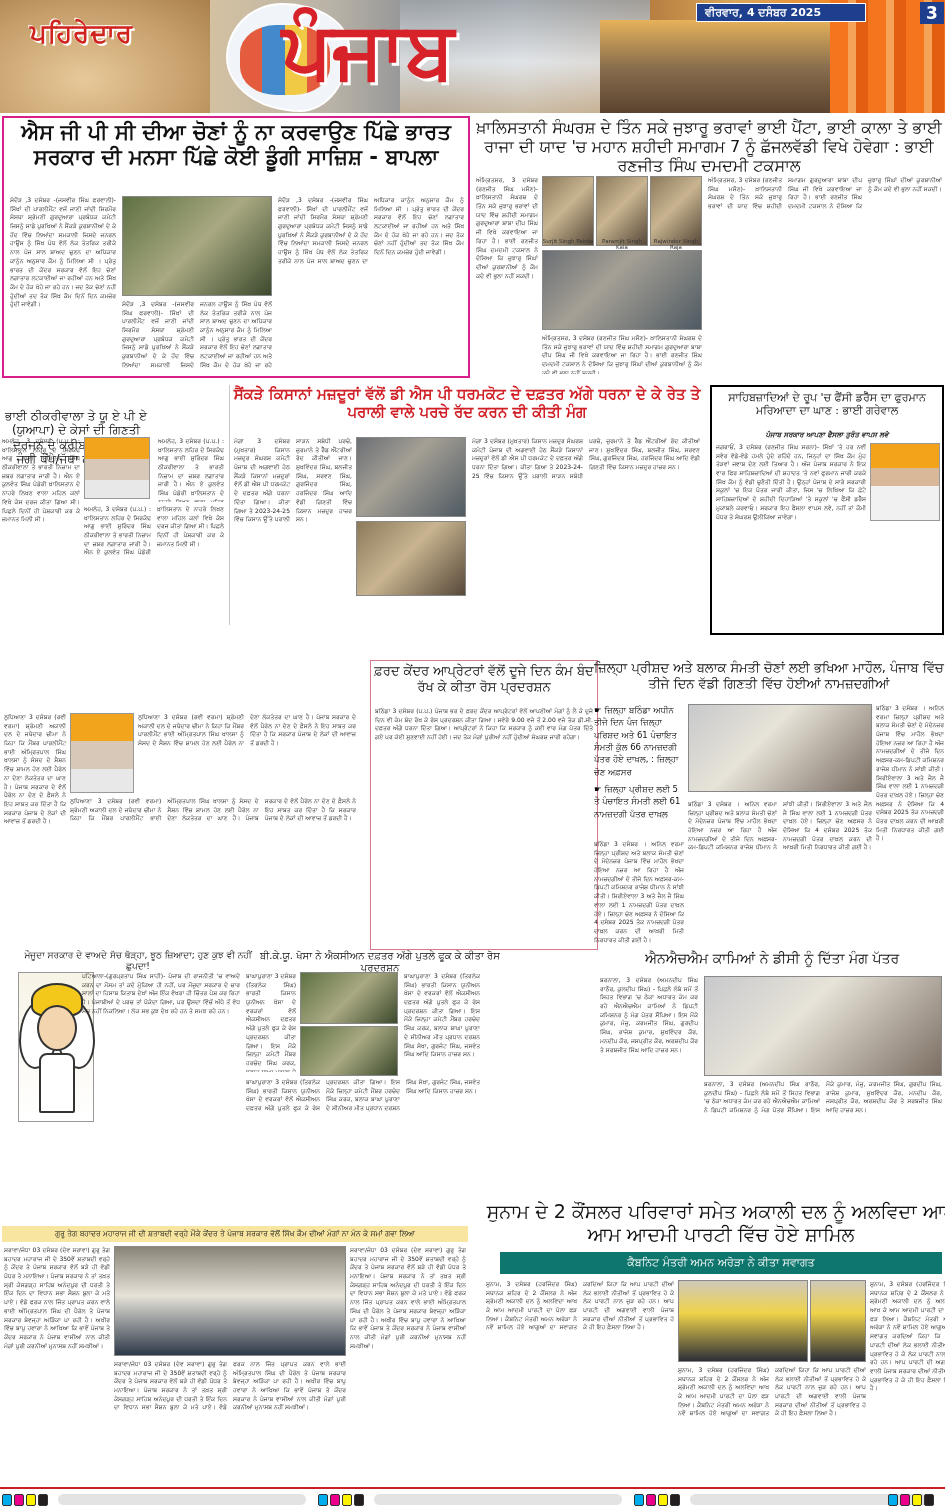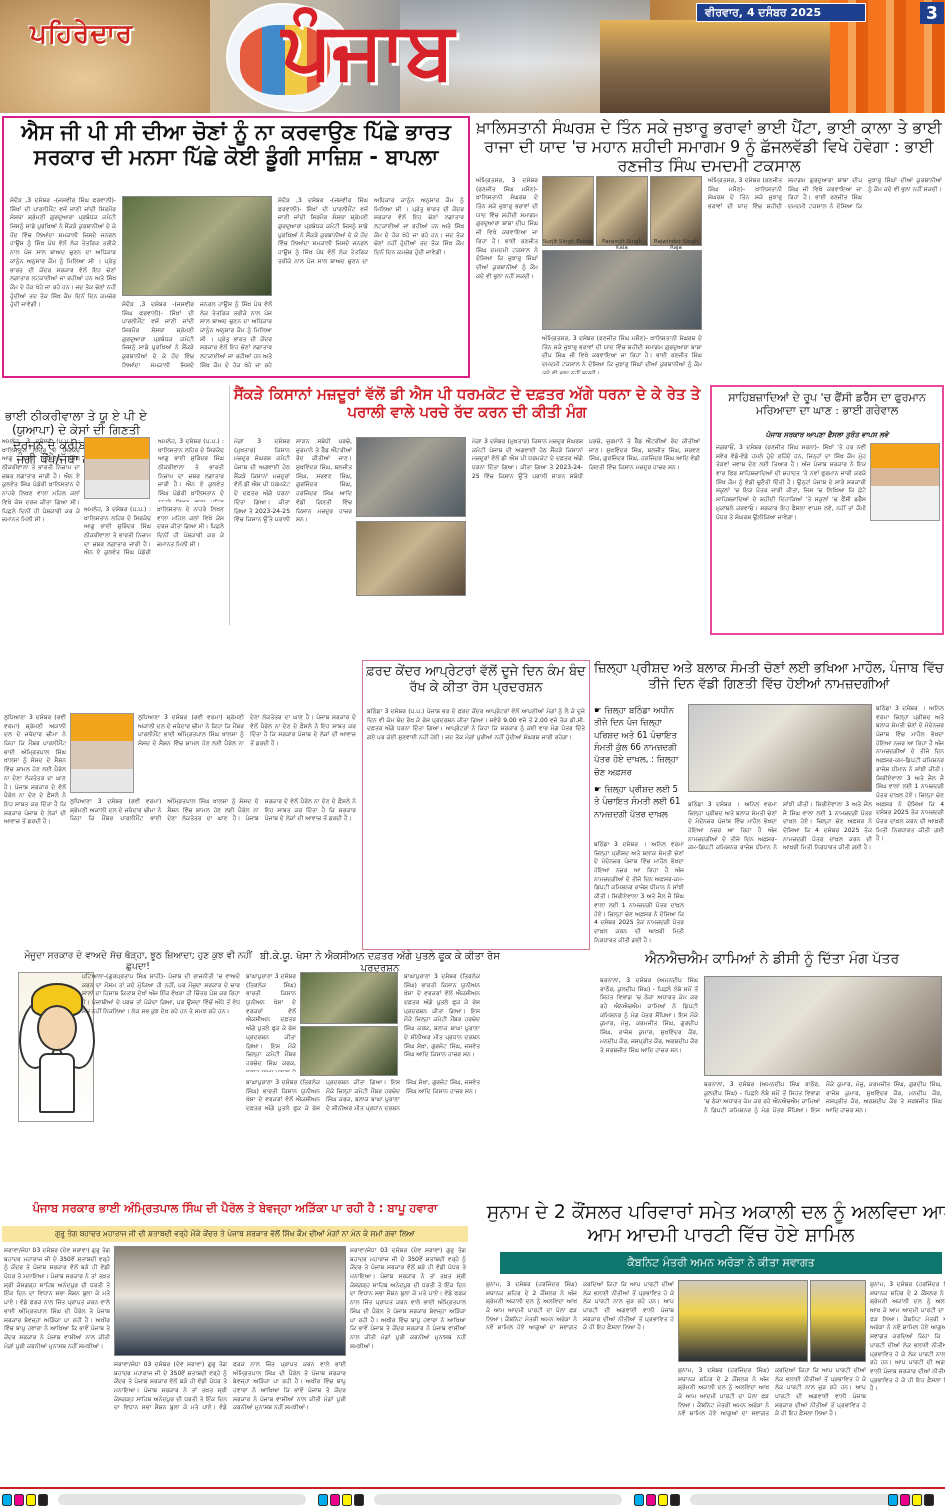--- a/index.html
+++ b/index.html
@@ -22,22 +22,22 @@
   .body-text { font-size: 6px; line-height: 1.45; color: #222; text-align: justify; overflow: hidden; }
   .textcols { column-gap: 6px; }
   .photo { background: linear-gradient(135deg, #6b6f74 0%, #a5a095 40%, #4f5a63 100%); border: 1px solid #888; }
   .photo.warm { background: linear-gradient(135deg, #8c7a5c 0%, #c8b48f 45%, #57493a 100%); }
   .photo.green { background: linear-gradient(135deg, #5e7142 0%, #a9a982 50%, #3c4a2d 100%); }
   .photo.office { background: linear-gradient(135deg, #c8c9cc 0%, #e7e3d8 40%, #7b6e63 100%); }
   .portrait { background: linear-gradient(180deg, #f2a51c 0 35%, #d8c8b8 35% 70%, #e8e8e8 70%); border: 1px solid #999; }
   .caption { font-size: 5.5px; color: #333; text-align: center; }
   .divider { background: #c8c8c8; }
   .boxed-pink { border: 2px solid #d9208a; }
-  .boxed-green { border: 2px solid #ec4899; }
-  .boxed-red { border: 1px solid #d57a8a; }
+  .boxed-green { border: 2px solid #000000; }
+  .boxed-red { border: 1px solid #d57a8a; margin-left: 8px; }
   .sub-black { background: #0f766e; color: #fff; font-weight: bold; text-align: center; font-size: 12px; }
   .sub-yellow { background: #f7e5a0; color: #111; font-weight: bold; text-align: center; font-size: 10px; }
   .bullet { font-size: 8.5px; font-weight: bold; line-height: 1.45; }
   .cartoon { border: 1px solid #999; background: linear-gradient(180deg, #f7f3e6 0%, #fff 100%); }
   .cartoon-face { width: 40px; height: 46px; border-radius: 50%; background: #f3d6b0; border: 2px solid #333; }
   .cartoon-turban { width: 52px; height: 34px; border-radius: 50% 50% 30% 30%; background: #f4c81b; border: 2px solid #333; }
   .cartoon-wing { width: 40px; height: 70px; border: 2px solid #333; border-radius: 60% 10% 60% 40%; background: #fff; }
   .footer-bar { left: 0; top: 1487px; width: 945px; height: 2px; background: #cc1d23; }
   .reg { width: 10px; height: 12px; border-radius: 2px; display: inline-block; margin-right: 2px; border: 1px solid #333; }
   .reg-strip { top: 1493px; height: 14px; display: flex; align-items: center; }
@@ -61,21 +61,21 @@
 
 <div class="abs boxed-pink" style="left:2px; top:116px; width:468px; height:262px; border-color:#d9208a;">
   <div class="abs headline" style="left:4px; top:2px; width:456px; font-size:21px; color:#111;">ਐਸ ਜੀ ਪੀ ਸੀ ਦੀਆ ਚੋਣਾਂ ਨੂੰ ਨਾ ਕਰਵਾਉਣ ਪਿੱਛੇ ਭਾਰਤ ਸਰਕਾਰ ਦੀ ਮਨਸਾ ਪਿੱਛੇ ਕੋਈ ਡੂੰਗੀ ਸਾਜ਼ਿਸ਼ - ਬਾਪਲਾ</div>
   <div class="abs body-text" style="left:6px; top:78px; width:106px; height:178px;">ਸੰਦੌੜ ,3 ਦਸੰਬਰ -(ਜਸਵੀਰ ਸਿੰਘ ਫਰਵਾਲੀ)- ਸਿੱਖਾਂ ਦੀ ਪਾਰਲੀਮੈਂਟ ਵਜੋਂ ਜਾਣੀ ਜਾਂਦੀ ਸਿਰਮੌਰ ਸੰਸਥਾ ਸ਼੍ਰੋਮਣੀ ਗੁਰਦੁਆਰਾ ਪ੍ਰਬੰਧਕ ਕਮੇਟੀ ਜਿਸਨੂੰ ਸਾਡੇ ਪੁਰਖਿਆਂ ਨੇ ਸੈਂਕੜੇ ਕੁਰਬਾਨੀਆਂ ਦੇ ਕੇ ਹੋਂਦ ਵਿੱਚ ਲਿਆਂਦਾ ਸਮਕਾਲੀ ਜਿਸਦੇ ਜਨਰਲ ਹਾਊਸ ਨੂੰ ਸਿੱਖ ਪੰਥ ਵੱਲੋਂ ਲੋਕ ਤੰਤਰਿਕ ਤਰੀਕੇ ਨਾਲ ਪੰਜ ਸਾਲ ਬਾਅਦ ਚੁਣਨ ਦਾ ਅਧਿਕਾਰ ਕਾਨੂੰਨ ਅਨੁਸਾਰ ਕੌਮ ਨੂੰ ਮਿਲਿਆ ਸੀ । ਪ੍ਰੰਤੂ ਭਾਰਤ ਦੀ ਕੇਂਦਰ ਸਰਕਾਰ ਵੱਲੋਂ ਇਹ ਚੋਣਾਂ ਲਗਾਤਾਰ ਲਟਕਾਈਆਂ ਜਾ ਰਹੀਆਂ ਹਨ ਅਤੇ ਸਿੱਖ ਕੌਮ ਦੇ ਹੱਕ ਖੋਹੇ ਜਾ ਰਹੇ ਹਨ। ਜਦ ਤੱਕ ਚੋਣਾਂ ਨਹੀਂ ਹੁੰਦੀਆਂ ਤਦ ਤੱਕ ਸਿੱਖ ਕੌਮ ਦਿਨੋਂ ਦਿਨ ਕਮਜ਼ੋਰ ਹੁੰਦੀ ਜਾਵੇਗੀ।</div>
   <div class="abs photo green" style="left:118px; top:78px; width:150px; height:100px;"></div>
   <div class="abs body-text textcols" style="left:118px; top:182px; width:150px; height:74px; column-count:2;">ਸੰਦੌੜ ,3 ਦਸੰਬਰ -(ਜਸਵੀਰ ਸਿੰਘ ਫਰਵਾਲੀ)- ਸਿੱਖਾਂ ਦੀ ਪਾਰਲੀਮੈਂਟ ਵਜੋਂ ਜਾਣੀ ਜਾਂਦੀ ਸਿਰਮੌਰ ਸੰਸਥਾ ਸ਼੍ਰੋਮਣੀ ਗੁਰਦੁਆਰਾ ਪ੍ਰਬੰਧਕ ਕਮੇਟੀ ਜਿਸਨੂੰ ਸਾਡੇ ਪੁਰਖਿਆਂ ਨੇ ਸੈਂਕੜੇ ਕੁਰਬਾਨੀਆਂ ਦੇ ਕੇ ਹੋਂਦ ਵਿੱਚ ਲਿਆਂਦਾ ਸਮਕਾਲੀ ਜਿਸਦੇ ਜਨਰਲ ਹਾਊਸ ਨੂੰ ਸਿੱਖ ਪੰਥ ਵੱਲੋਂ ਲੋਕ ਤੰਤਰਿਕ ਤਰੀਕੇ ਨਾਲ ਪੰਜ ਸਾਲ ਬਾਅਦ ਚੁਣਨ ਦਾ ਅਧਿਕਾਰ ਕਾਨੂੰਨ ਅਨੁਸਾਰ ਕੌਮ ਨੂੰ ਮਿਲਿਆ ਸੀ । ਪ੍ਰੰਤੂ ਭਾਰਤ ਦੀ ਕੇਂਦਰ ਸਰਕਾਰ ਵੱਲੋਂ ਇਹ ਚੋਣਾਂ ਲਗਾਤਾਰ ਲਟਕਾਈਆਂ ਜਾ ਰਹੀਆਂ ਹਨ ਅਤੇ ਸਿੱਖ ਕੌਮ ਦੇ ਹੱਕ ਖੋਹੇ ਜਾ ਰਹੇ ਹਨ। ਜਦ ਤੱਕ ਚੋਣਾਂ ਨਹੀਂ ਹੁੰਦੀਆਂ ਤਦ ਤੱਕ ਸਿੱਖ ਕੌਮ ਦਿਨੋਂ ਦਿਨ ਕਮਜ਼ੋਰ ਹੁੰਦੀ ਜਾਵੇਗੀ।</div>
   <div class="abs body-text textcols" style="left:274px; top:78px; width:186px; height:178px; column-count:2;">ਸੰਦੌੜ ,3 ਦਸੰਬਰ -(ਜਸਵੀਰ ਸਿੰਘ ਫਰਵਾਲੀ)- ਸਿੱਖਾਂ ਦੀ ਪਾਰਲੀਮੈਂਟ ਵਜੋਂ ਜਾਣੀ ਜਾਂਦੀ ਸਿਰਮੌਰ ਸੰਸਥਾ ਸ਼੍ਰੋਮਣੀ ਗੁਰਦੁਆਰਾ ਪ੍ਰਬੰਧਕ ਕਮੇਟੀ ਜਿਸਨੂੰ ਸਾਡੇ ਪੁਰਖਿਆਂ ਨੇ ਸੈਂਕੜੇ ਕੁਰਬਾਨੀਆਂ ਦੇ ਕੇ ਹੋਂਦ ਵਿੱਚ ਲਿਆਂਦਾ ਸਮਕਾਲੀ ਜਿਸਦੇ ਜਨਰਲ ਹਾਊਸ ਨੂੰ ਸਿੱਖ ਪੰਥ ਵੱਲੋਂ ਲੋਕ ਤੰਤਰਿਕ ਤਰੀਕੇ ਨਾਲ ਪੰਜ ਸਾਲ ਬਾਅਦ ਚੁਣਨ ਦਾ ਅਧਿਕਾਰ ਕਾਨੂੰਨ ਅਨੁਸਾਰ ਕੌਮ ਨੂੰ ਮਿਲਿਆ ਸੀ । ਪ੍ਰੰਤੂ ਭਾਰਤ ਦੀ ਕੇਂਦਰ ਸਰਕਾਰ ਵੱਲੋਂ ਇਹ ਚੋਣਾਂ ਲਗਾਤਾਰ ਲਟਕਾਈਆਂ ਜਾ ਰਹੀਆਂ ਹਨ ਅਤੇ ਸਿੱਖ ਕੌਮ ਦੇ ਹੱਕ ਖੋਹੇ ਜਾ ਰਹੇ ਹਨ। ਜਦ ਤੱਕ ਚੋਣਾਂ ਨਹੀਂ ਹੁੰਦੀਆਂ ਤਦ ਤੱਕ ਸਿੱਖ ਕੌਮ ਦਿਨੋਂ ਦਿਨ ਕਮਜ਼ੋਰ ਹੁੰਦੀ ਜਾਵੇਗੀ।</div>
 </div>
 
 <div class="abs" style="left:474px; top:116px; width:470px; height:262px;">
-  <div class="abs headline" style="left:2px; top:2px; width:466px; font-size:16px; font-weight:normal; color:#111;">ਖ਼ਾਲਿਸਤਾਨੀ ਸੰਘਰਸ਼ ਦੇ ਤਿੰਨ ਸਕੇ ਜੁਝਾਰੂ ਭਰਾਵਾਂ ਭਾਈ ਪੈਂਟਾ, ਭਾਈ ਕਾਲਾ ਤੇ ਭਾਈ ਰਾਜਾ ਦੀ ਯਾਦ 'ਚ ਮਹਾਨ ਸ਼ਹੀਦੀ ਸਮਾਗਮ 9 ਨੂੰ ਛੱਜਲਵੱਡੀ ਵਿਖੇ ਹੋਵੇਗਾ : ਭਾਈ ਰਣਜੀਤ ਸਿੰਘ ਦਮਦਮੀ ਟਕਸਾਲ</div>
+  <div class="abs headline" style="left:2px; top:2px; width:466px; font-size:16px; font-weight:normal; color:#111;">ਖ਼ਾਲਿਸਤਾਨੀ ਸੰਘਰਸ਼ ਦੇ ਤਿੰਨ ਸਕੇ ਜੁਝਾਰੂ ਭਰਾਵਾਂ ਭਾਈ ਪੈਂਟਾ, ਭਾਈ ਕਾਲਾ ਤੇ ਭਾਈ ਰਾਜਾ ਦੀ ਯਾਦ 'ਚ ਮਹਾਨ ਸ਼ਹੀਦੀ ਸਮਾਗਮ 7 ਨੂੰ ਛੱਜਲਵੱਡੀ ਵਿਖੇ ਹੋਵੇਗਾ : ਭਾਈ ਰਣਜੀਤ ਸਿੰਘ ਦਮਦਮੀ ਟਕਸਾਲ</div>
   <div class="abs body-text" style="left:2px; top:60px; width:62px; height:196px;">ਅੰਮ੍ਰਿਤਸਰ, 3 ਦਸੰਬਰ (ਰਣਜੀਤ ਸਿੰਘ ਮਸੌਣ)- ਖ਼ਾਲਿਸਤਾਨੀ ਸੰਘਰਸ਼ ਦੇ ਤਿੰਨ ਸਕੇ ਜੁਝਾਰੂ ਭਰਾਵਾਂ ਦੀ ਯਾਦ ਵਿੱਚ ਸ਼ਹੀਦੀ ਸਮਾਗਮ ਗੁਰਦੁਆਰਾ ਬਾਬਾ ਦੀਪ ਸਿੰਘ ਜੀ ਵਿਖੇ ਕਰਵਾਇਆ ਜਾ ਰਿਹਾ ਹੈ। ਭਾਈ ਰਣਜੀਤ ਸਿੰਘ ਦਮਦਮੀ ਟਕਸਾਲ ਨੇ ਦੱਸਿਆ ਕਿ ਜੁਝਾਰੂ ਸਿੰਘਾਂ ਦੀਆਂ ਕੁਰਬਾਨੀਆਂ ਨੂੰ ਕੌਮ ਕਦੇ ਵੀ ਭੁਲਾ ਨਹੀਂ ਸਕਦੀ।</div>
   <div class="abs photo warm" style="left:68px; top:60px; width:52px; height:70px;"></div>
   <div class="abs photo warm" style="left:122px; top:60px; width:52px; height:70px;"></div>
   <div class="abs photo warm" style="left:176px; top:60px; width:52px; height:70px;"></div>
   <div class="abs caption" style="left:68px; top:122px; width:52px;">Surjit Singh Painta</div>
   <div class="abs caption" style="left:122px; top:122px; width:52px;">Paramjit Singh Kala</div>
   <div class="abs caption" style="left:176px; top:122px; width:52px;">Rajwinder Singh Raja</div>
   <div class="abs photo" style="left:68px; top:134px; width:160px; height:80px;"></div>
   <div class="abs body-text" style="left:68px; top:218px; width:160px; height:40px;">ਅੰਮ੍ਰਿਤਸਰ, 3 ਦਸੰਬਰ (ਰਣਜੀਤ ਸਿੰਘ ਮਸੌਣ)- ਖ਼ਾਲਿਸਤਾਨੀ ਸੰਘਰਸ਼ ਦੇ ਤਿੰਨ ਸਕੇ ਜੁਝਾਰੂ ਭਰਾਵਾਂ ਦੀ ਯਾਦ ਵਿੱਚ ਸ਼ਹੀਦੀ ਸਮਾਗਮ ਗੁਰਦੁਆਰਾ ਬਾਬਾ ਦੀਪ ਸਿੰਘ ਜੀ ਵਿਖੇ ਕਰਵਾਇਆ ਜਾ ਰਿਹਾ ਹੈ। ਭਾਈ ਰਣਜੀਤ ਸਿੰਘ ਦਮਦਮੀ ਟਕਸਾਲ ਨੇ ਦੱਸਿਆ ਕਿ ਜੁਝਾਰੂ ਸਿੰਘਾਂ ਦੀਆਂ ਕੁਰਬਾਨੀਆਂ ਨੂੰ ਕੌਮ ਕਦੇ ਵੀ ਭੁਲਾ ਨਹੀਂ ਸਕਦੀ।</div>
   <div class="abs body-text textcols" style="left:234px; top:60px; width:234px; height:198px; column-count:3;">ਅੰਮ੍ਰਿਤਸਰ, 3 ਦਸੰਬਰ (ਰਣਜੀਤ ਸਿੰਘ ਮਸੌਣ)- ਖ਼ਾਲਿਸਤਾਨੀ ਸੰਘਰਸ਼ ਦੇ ਤਿੰਨ ਸਕੇ ਜੁਝਾਰੂ ਭਰਾਵਾਂ ਦੀ ਯਾਦ ਵਿੱਚ ਸ਼ਹੀਦੀ ਸਮਾਗਮ ਗੁਰਦੁਆਰਾ ਬਾਬਾ ਦੀਪ ਸਿੰਘ ਜੀ ਵਿਖੇ ਕਰਵਾਇਆ ਜਾ ਰਿਹਾ ਹੈ। ਭਾਈ ਰਣਜੀਤ ਸਿੰਘ ਦਮਦਮੀ ਟਕਸਾਲ ਨੇ ਦੱਸਿਆ ਕਿ ਜੁਝਾਰੂ ਸਿੰਘਾਂ ਦੀਆਂ ਕੁਰਬਾਨੀਆਂ ਨੂੰ ਕੌਮ ਕਦੇ ਵੀ ਭੁਲਾ ਨਹੀਂ ਸਕਦੀ।</div>
@@ -154,21 +154,20 @@
 </div>
 
 <div class="abs" style="left:600px; top:950px; width:344px; height:210px;">
   <div class="abs headline" style="left:0; top:0; width:344px; font-size:14px; font-weight:normal;">ਐਨਐਚਐਮ ਕਾਮਿਆਂ ਨੇ ਡੀਸੀ ਨੂੰ ਦਿੱਤਾ ਮੰਗ ਪੱਤਰ</div>
   <div class="abs body-text" style="left:0; top:26px; width:98px; height:180px;">ਬਰਨਾਲਾ, 3 ਦਸੰਬਰ (ਅਮਨਦੀਪ ਸਿੰਘ ਰਾਠੌਰ, ਕੁਲਦੀਪ ਸਿੰਘ) - ਪਿਛਲੇ ਲੰਬੇ ਸਮੇਂ ਤੋਂ ਸਿਹਤ ਵਿਭਾਗ 'ਚ ਠੇਕਾ ਅਧਾਰਤ ਕੰਮ ਕਰ ਰਹੇ ਐਨਐਚਐਮ ਕਾਮਿਆਂ ਨੇ ਡਿਪਟੀ ਕਮਿਸ਼ਨਰ ਨੂੰ ਮੰਗ ਪੱਤਰ ਸੌਂਪਿਆ। ਇਸ ਮੌਕੇ ਕੁਮਾਰ, ਮੰਜੂ, ਕਰਮਜੀਤ ਸਿੰਘ, ਗੁਰਦੀਪ ਸਿੰਘ, ਰਾਜੇਸ਼ ਕੁਮਾਰ, ਸੁਖਵਿੰਦਰ ਕੌਰ, ਮਨਦੀਪ ਕੌਰ, ਜਸਪ੍ਰੀਤ ਕੌਰ, ਅਰਸ਼ਦੀਪ ਕੌਰ ਤੇ ਸਰਬਜੀਤ ਸਿੰਘ ਆਦਿ ਹਾਜ਼ਰ ਸਨ।</div>
   <div class="abs photo office" style="left:104px; top:26px; width:238px; height:100px;"></div>
   <div class="abs body-text textcols" style="left:104px; top:130px; width:238px; height:76px; column-count:2;">ਬਰਨਾਲਾ, 3 ਦਸੰਬਰ (ਅਮਨਦੀਪ ਸਿੰਘ ਰਾਠੌਰ, ਕੁਲਦੀਪ ਸਿੰਘ) - ਪਿਛਲੇ ਲੰਬੇ ਸਮੇਂ ਤੋਂ ਸਿਹਤ ਵਿਭਾਗ 'ਚ ਠੇਕਾ ਅਧਾਰਤ ਕੰਮ ਕਰ ਰਹੇ ਐਨਐਚਐਮ ਕਾਮਿਆਂ ਨੇ ਡਿਪਟੀ ਕਮਿਸ਼ਨਰ ਨੂੰ ਮੰਗ ਪੱਤਰ ਸੌਂਪਿਆ। ਇਸ ਮੌਕੇ ਕੁਮਾਰ, ਮੰਜੂ, ਕਰਮਜੀਤ ਸਿੰਘ, ਗੁਰਦੀਪ ਸਿੰਘ, ਰਾਜੇਸ਼ ਕੁਮਾਰ, ਸੁਖਵਿੰਦਰ ਕੌਰ, ਮਨਦੀਪ ਕੌਰ, ਜਸਪ੍ਰੀਤ ਕੌਰ, ਅਰਸ਼ਦੀਪ ਕੌਰ ਤੇ ਸਰਬਜੀਤ ਸਿੰਘ ਆਦਿ ਹਾਜ਼ਰ ਸਨ।</div>
 </div>
 
 <div class="abs" style="left:2px; top:1200px; width:466px; height:285px;">
-  <div class="abs headline" style="left:0; top:2px; width:466px; font-size:11.5px; color:#d11f26;">ਪੰਜਾਬ ਸਰਕਾਰ ਭਾਈ ਅੰਮ੍ਰਿਤਪਾਲ ਸਿੰਘ ਦੀ ਪੈਰੋਲ ਤੇ ਬੇਵਜ੍ਹਾ ਅੜਿੱਕਾ ਪਾ ਰਹੀ ਹੈ : ਬਾਪੂ ਹਵਾਰਾ</div>
   <div class="abs sub-yellow" style="left:0; top:26px; width:466px; height:16px; font-size:7.5px; font-weight:normal; line-height:16px;">ਗੁਰੂ ਤੇਗ ਬਹਾਦਰ ਮਹਾਰਾਜ ਜੀ ਦੀ ਸ਼ਤਾਬਦੀ ਵਰ੍ਹੇ ਮੌਕੇ ਕੇਂਦਰ ਤੇ ਪੰਜਾਬ ਸਰਕਾਰ ਵੱਲੋਂ ਸਿੱਖ ਕੌਮ ਦੀਆਂ ਮੰਗਾਂ ਨਾ ਮੰਨ ਕੇ ਸਮਾਂ ਗਵਾ ਲਿਆ</div>
   <div class="abs body-text" style="left:2px; top:46px; width:106px; height:232px;">ਸਰਾਵਾ/ਜੰਧਾ 03 ਦਸੰਬਰ (ਦੇਵ ਸਰਾਵਾ) ਗੁਰੂ ਤੇਗ ਬਹਾਦਰ ਮਹਾਰਾਜ ਜੀ ਦੇ 350ਵੇਂ ਸ਼ਤਾਬਦੀ ਵਰ੍ਹੇ ਨੂੰ ਕੇਂਦਰ ਤੇ ਪੰਜਾਬ ਸਰਕਾਰ ਵੱਲੋਂ ਬੜੇ ਹੀ ਵੱਡੀ ਪੱਧਰ ਤੇ ਮਨਾਇਆ। ਪੰਜਾਬ ਸਰਕਾਰ ਨੇ ਤਾਂ ਤਖ਼ਤ ਸ੍ਰੀ ਕੇਸਗੜ੍ਹ ਸਾਹਿਬ ਅਨੰਦਪੁਰ ਦੀ ਧਰਤੀ ਤੇ ਇੱਕ ਦਿਨ ਦਾ ਵਿਧਾਨ ਸਭਾ ਸੈਸ਼ਨ ਬੁਲਾ ਕੇ ਮਤੇ ਪਾਏ। ਵੱਡੇ ਫਰਕ ਨਾਲ ਜਿੱਤ ਪ੍ਰਾਪਤ ਕਰਨ ਵਾਲੇ ਭਾਈ ਅੰਮ੍ਰਿਤਪਾਲ ਸਿੰਘ ਦੀ ਪੈਰੋਲ ਤੇ ਪੰਜਾਬ ਸਰਕਾਰ ਬੇਵਜ੍ਹਾ ਅੜਿੱਕਾ ਪਾ ਰਹੀ ਹੈ। ਅਖੀਰ ਵਿੱਚ ਬਾਪੂ ਹਵਾਰਾ ਨੇ ਆਖਿਆ ਕਿ ਭਾਵੇਂ ਪੰਜਾਬ ਤੇ ਕੇਂਦਰ ਸਰਕਾਰ ਨੇ ਪੰਜਾਬ ਵਾਸੀਆਂ ਨਾਲ ਕੀਤੀ ਮੰਗਾਂ ਪੂਰੀ ਕਰਨੀਆਂ ਮੁਨਾਸਬ ਨਹੀਂ ਸਮਝੀਆਂ।</div>
   <div class="abs photo" style="left:112px; top:46px; width:232px; height:110px; background:linear-gradient(180deg,#8a8478 0%, #e6e2d8 45%, #2e3a4a 100%);"></div>
   <div class="abs body-text textcols" style="left:112px; top:160px; width:232px; height:118px; column-count:2;">ਸਰਾਵਾ/ਜੰਧਾ 03 ਦਸੰਬਰ (ਦੇਵ ਸਰਾਵਾ) ਗੁਰੂ ਤੇਗ ਬਹਾਦਰ ਮਹਾਰਾਜ ਜੀ ਦੇ 350ਵੇਂ ਸ਼ਤਾਬਦੀ ਵਰ੍ਹੇ ਨੂੰ ਕੇਂਦਰ ਤੇ ਪੰਜਾਬ ਸਰਕਾਰ ਵੱਲੋਂ ਬੜੇ ਹੀ ਵੱਡੀ ਪੱਧਰ ਤੇ ਮਨਾਇਆ। ਪੰਜਾਬ ਸਰਕਾਰ ਨੇ ਤਾਂ ਤਖ਼ਤ ਸ੍ਰੀ ਕੇਸਗੜ੍ਹ ਸਾਹਿਬ ਅਨੰਦਪੁਰ ਦੀ ਧਰਤੀ ਤੇ ਇੱਕ ਦਿਨ ਦਾ ਵਿਧਾਨ ਸਭਾ ਸੈਸ਼ਨ ਬੁਲਾ ਕੇ ਮਤੇ ਪਾਏ। ਵੱਡੇ ਫਰਕ ਨਾਲ ਜਿੱਤ ਪ੍ਰਾਪਤ ਕਰਨ ਵਾਲੇ ਭਾਈ ਅੰਮ੍ਰਿਤਪਾਲ ਸਿੰਘ ਦੀ ਪੈਰੋਲ ਤੇ ਪੰਜਾਬ ਸਰਕਾਰ ਬੇਵਜ੍ਹਾ ਅੜਿੱਕਾ ਪਾ ਰਹੀ ਹੈ। ਅਖੀਰ ਵਿੱਚ ਬਾਪੂ ਹਵਾਰਾ ਨੇ ਆਖਿਆ ਕਿ ਭਾਵੇਂ ਪੰਜਾਬ ਤੇ ਕੇਂਦਰ ਸਰਕਾਰ ਨੇ ਪੰਜਾਬ ਵਾਸੀਆਂ ਨਾਲ ਕੀਤੀ ਮੰਗਾਂ ਪੂਰੀ ਕਰਨੀਆਂ ਮੁਨਾਸਬ ਨਹੀਂ ਸਮਝੀਆਂ।</div>
   <div class="abs body-text" style="left:348px; top:46px; width:116px; height:232px;">ਸਰਾਵਾ/ਜੰਧਾ 03 ਦਸੰਬਰ (ਦੇਵ ਸਰਾਵਾ) ਗੁਰੂ ਤੇਗ ਬਹਾਦਰ ਮਹਾਰਾਜ ਜੀ ਦੇ 350ਵੇਂ ਸ਼ਤਾਬਦੀ ਵਰ੍ਹੇ ਨੂੰ ਕੇਂਦਰ ਤੇ ਪੰਜਾਬ ਸਰਕਾਰ ਵੱਲੋਂ ਬੜੇ ਹੀ ਵੱਡੀ ਪੱਧਰ ਤੇ ਮਨਾਇਆ। ਪੰਜਾਬ ਸਰਕਾਰ ਨੇ ਤਾਂ ਤਖ਼ਤ ਸ੍ਰੀ ਕੇਸਗੜ੍ਹ ਸਾਹਿਬ ਅਨੰਦਪੁਰ ਦੀ ਧਰਤੀ ਤੇ ਇੱਕ ਦਿਨ ਦਾ ਵਿਧਾਨ ਸਭਾ ਸੈਸ਼ਨ ਬੁਲਾ ਕੇ ਮਤੇ ਪਾਏ। ਵੱਡੇ ਫਰਕ ਨਾਲ ਜਿੱਤ ਪ੍ਰਾਪਤ ਕਰਨ ਵਾਲੇ ਭਾਈ ਅੰਮ੍ਰਿਤਪਾਲ ਸਿੰਘ ਦੀ ਪੈਰੋਲ ਤੇ ਪੰਜਾਬ ਸਰਕਾਰ ਬੇਵਜ੍ਹਾ ਅੜਿੱਕਾ ਪਾ ਰਹੀ ਹੈ। ਅਖੀਰ ਵਿੱਚ ਬਾਪੂ ਹਵਾਰਾ ਨੇ ਆਖਿਆ ਕਿ ਭਾਵੇਂ ਪੰਜਾਬ ਤੇ ਕੇਂਦਰ ਸਰਕਾਰ ਨੇ ਪੰਜਾਬ ਵਾਸੀਆਂ ਨਾਲ ਕੀਤੀ ਮੰਗਾਂ ਪੂਰੀ ਕਰਨੀਆਂ ਮੁਨਾਸਬ ਨਹੀਂ ਸਮਝੀਆਂ।</div>
 </div>
 
 <div class="abs" style="left:486px; top:1200px; width:470px; height:285px;">
   <div class="abs headline" style="left:0; top:0; width:470px; font-size:19px; font-weight:normal;">ਸੁਨਾਮ ਦੇ 2 ਕੌਂਸਲਰ ਪਰਿਵਾਰਾਂ ਸਮੇਤ ਅਕਾਲੀ ਦਲ ਨੂੰ ਅਲਵਿਦਾ ਆਖ ਆਮ ਆਦਮੀ ਪਾਰਟੀ ਵਿੱਚ ਹੋਏ ਸ਼ਾਮਿਲ</div>
   <div class="abs sub-black" style="left:14px; top:52px; width:442px; height:22px; line-height:22px; font-size:11px; font-weight:normal;">ਕੈਬਨਿਟ ਮੰਤਰੀ ਅਮਨ ਅਰੋੜਾ ਨੇ ਕੀਤਾ ਸਵਾਗਤ</div>

